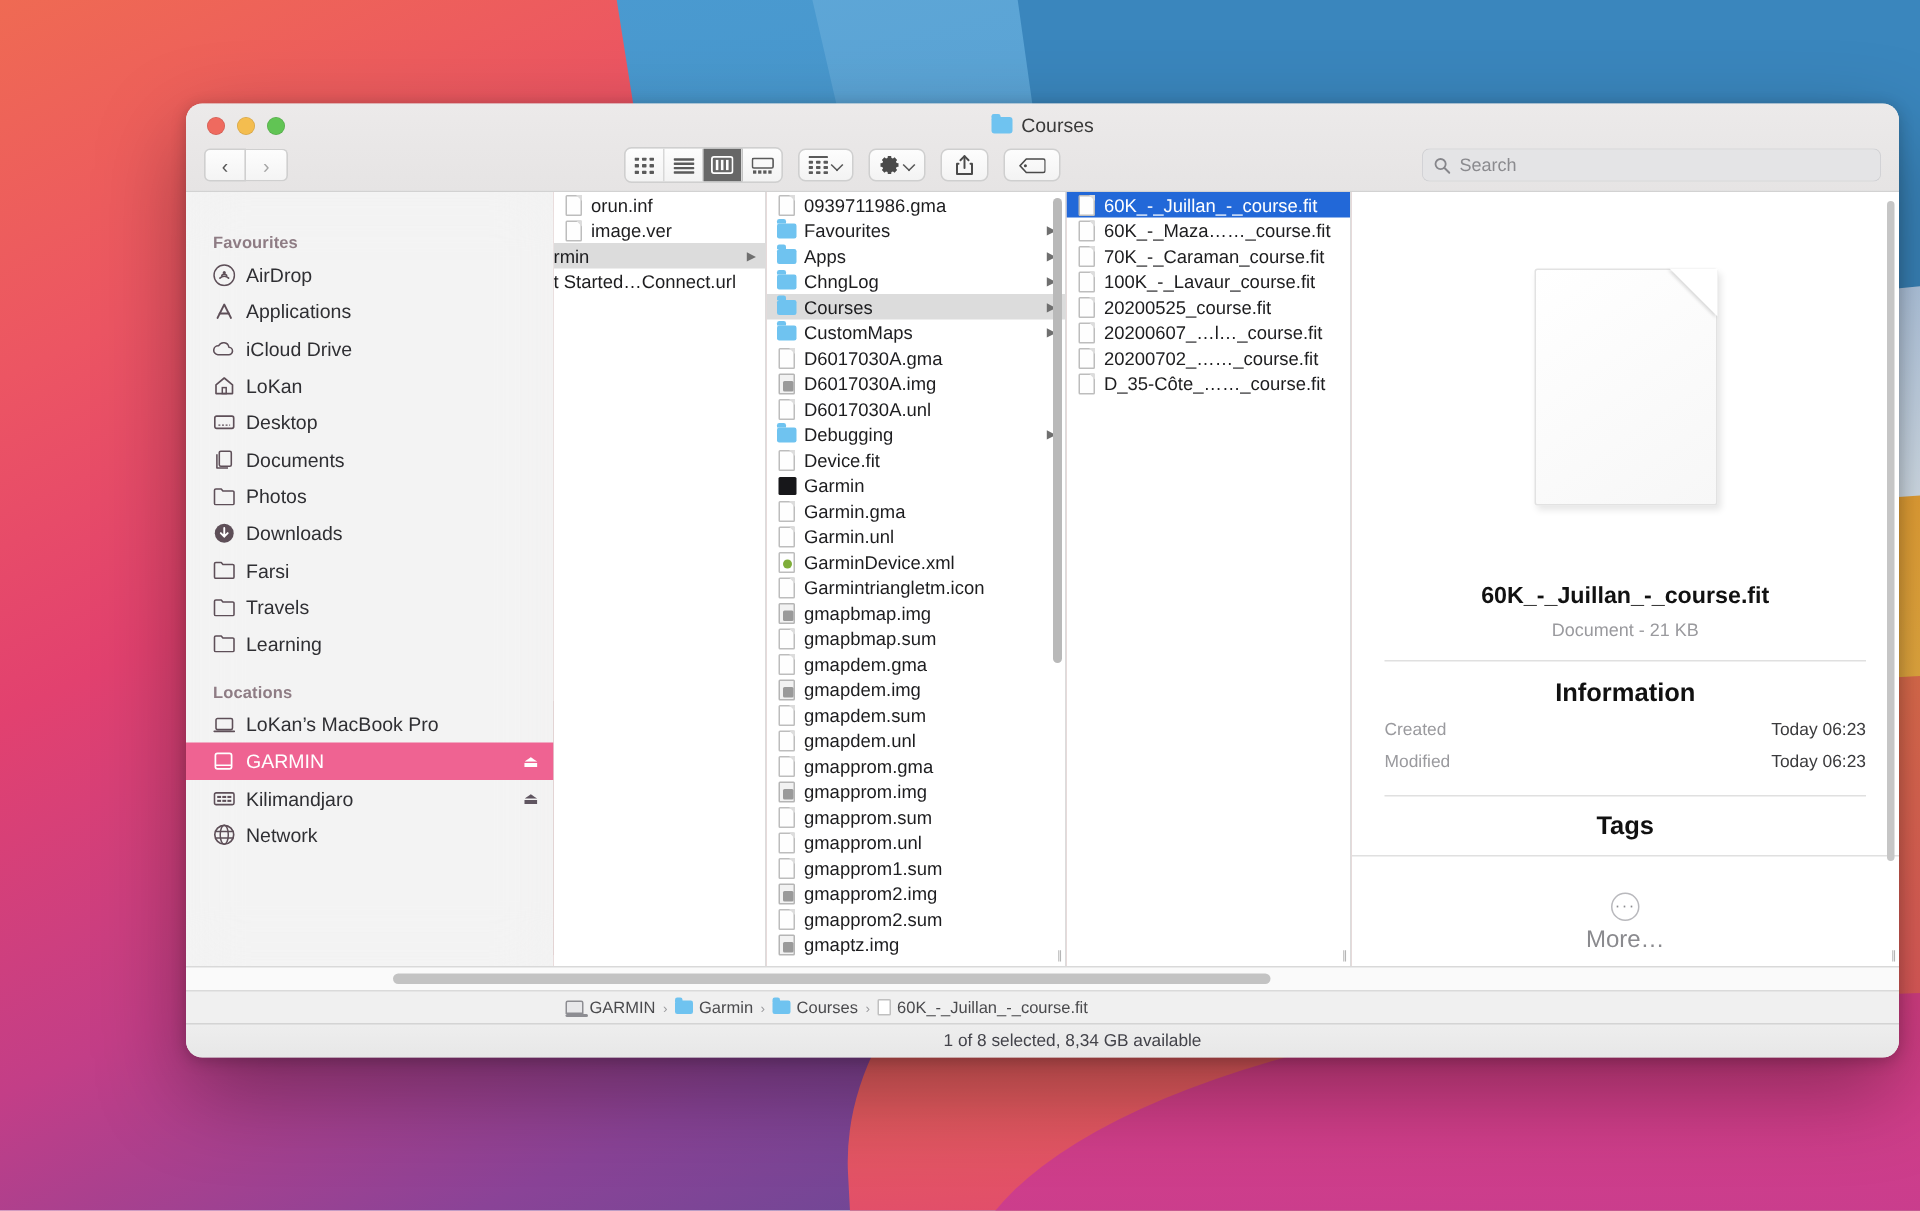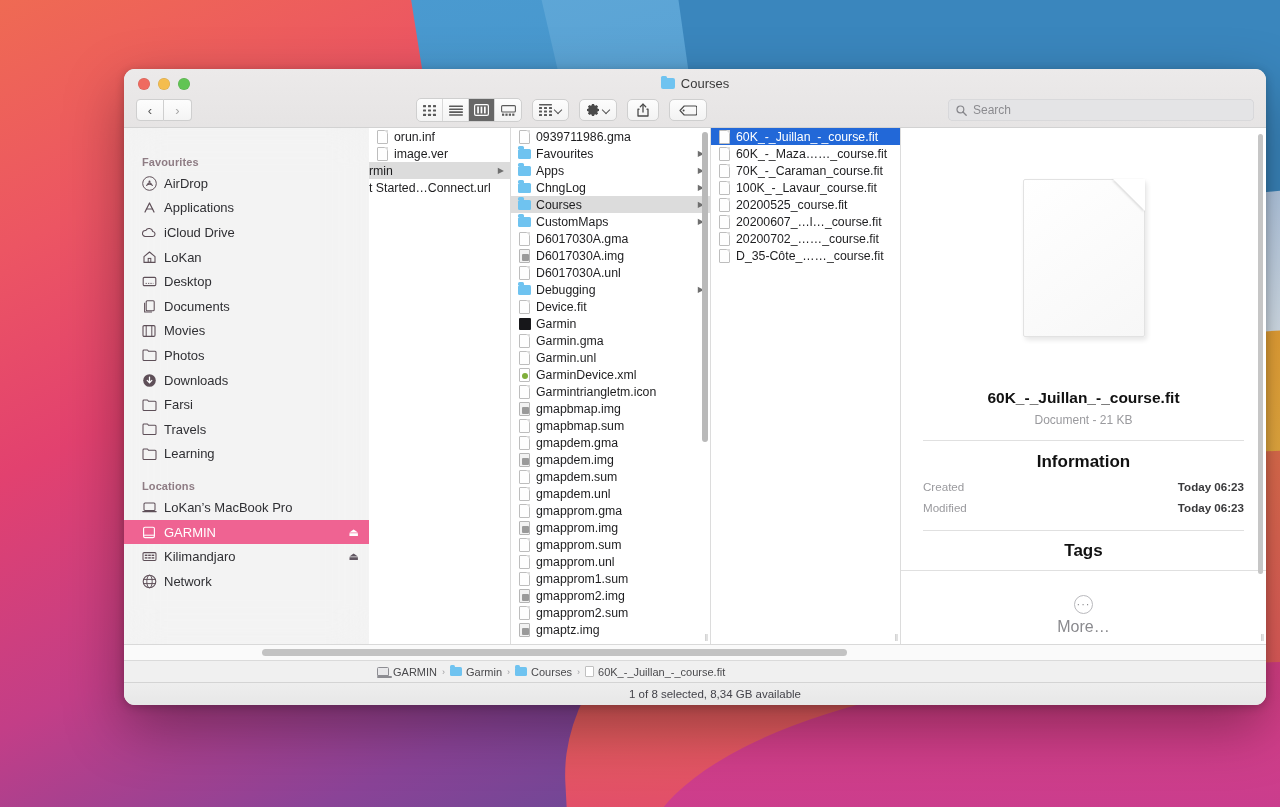--- a/index.html
+++ b/index.html
@@ -275,21 +275,21 @@
   }
   .prev-name {
     font-size:15.5px; font-weight:700; color:#111; line-height:1.28;
     word-break:break-all;
   }
   .prev-kind { font-size:12px; color:#9a9a9e; margin-top:5px; }
   .prev-hr { height:1px; background:#e0e0e0; margin:13px 0 11px; }
   .prev-sec { font-size:17px; font-weight:700; color:#111; }
   .kv { display:flex; justify-content:space-between; font-size:11.6px; margin-top:8px; }
   .kv .k { color:#9a9a9e; }
-  .kv .v { color:#3a3a3c; font-weight:700; }
+  .kv .v { color:#3a3a3c; font-weight:400; }
   .more-wrap {
     display:flex; flex-direction:column; align-items:center; gap:4px;
     margin-top:24px;
   }
   .more-circle {
     width:19px; height:19px; border-radius:50%; border:1px solid #b9b9bd;
     display:flex; align-items:center; justify-content:center;
     font-size:11px; color:#8a8a8e; line-height:0; letter-spacing:1px;
   }
   .more-lbl { font-size:16px; color:#8a8a8e; }
@@ -544,29 +544,20 @@
       <div class="sb-item">
         <span class="sb-ico">
           <svg width="15" height="15" viewBox="0 0 15 15">
             <rect x="4.2" y="1.8" width="8" height="10" rx="1" fill="none" stroke="#5e4f58" stroke-width="1.05"></rect>
             <path d="M2.6 3.8 L2.6 13 L10 13" fill="none" stroke="#5e4f58" stroke-width="1.05" stroke-linejoin="round"></path>
           </svg>
         </span>
         <span>Documents</span>
       </div>
 
-      <div class="sb-item">
-        <span class="sb-ico">
-          <svg width="14" height="14" viewBox="0 0 14 14">
-            <rect x="1" y="1.6" width="12" height="10.8" rx="1.2" fill="none" stroke="#5e4f58" stroke-width="1.1"></rect>
-            <path d="M4.2 1.6 L4.2 12.4 M9.8 1.6 L9.8 12.4" stroke="#5e4f58" stroke-width="1"></path>
-          </svg>
-        </span>
-        <span>Movies</span>
-      </div>
 
       <div class="sb-item">
         <span class="sb-ico">
           <svg width="15" height="12" viewBox="0 0 15 12">
             <path d="M1 3.2 L1 10.6 A.9.9 0 0 0 1.9 11.5 L13.1 11.5 A.9.9 0 0 0 14 10.6 L14 3.2 A.9.9 0 0 0 13.1 2.3 L6.6 2.3 L5.5 1 L1.9 1 A.9.9 0 0 0 1 1.9 Z" fill="none" stroke="#5e4f58" stroke-width="1.05" stroke-linejoin="round"></path>
           </svg>
         </span>
         <span>Photos</span>
       </div>
 

